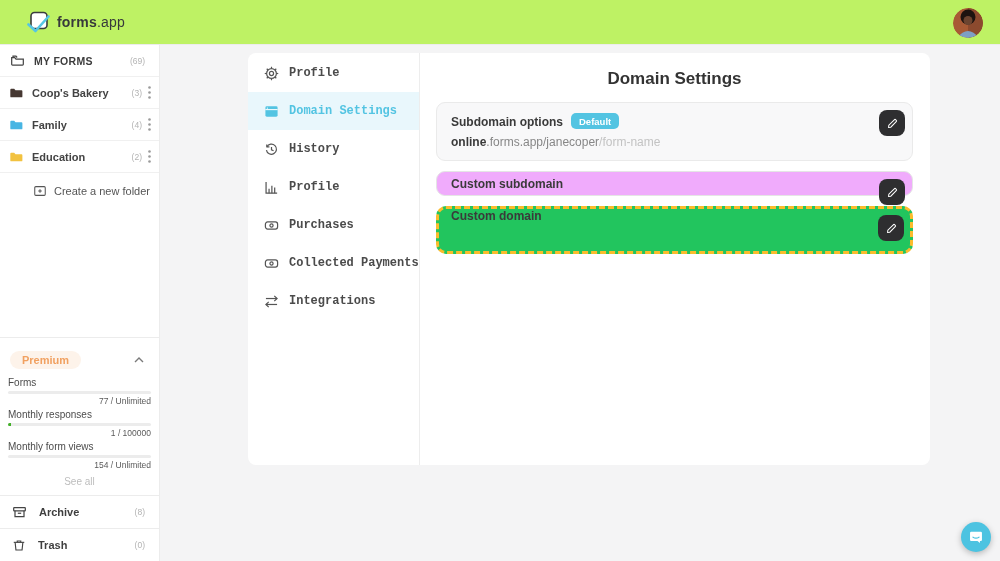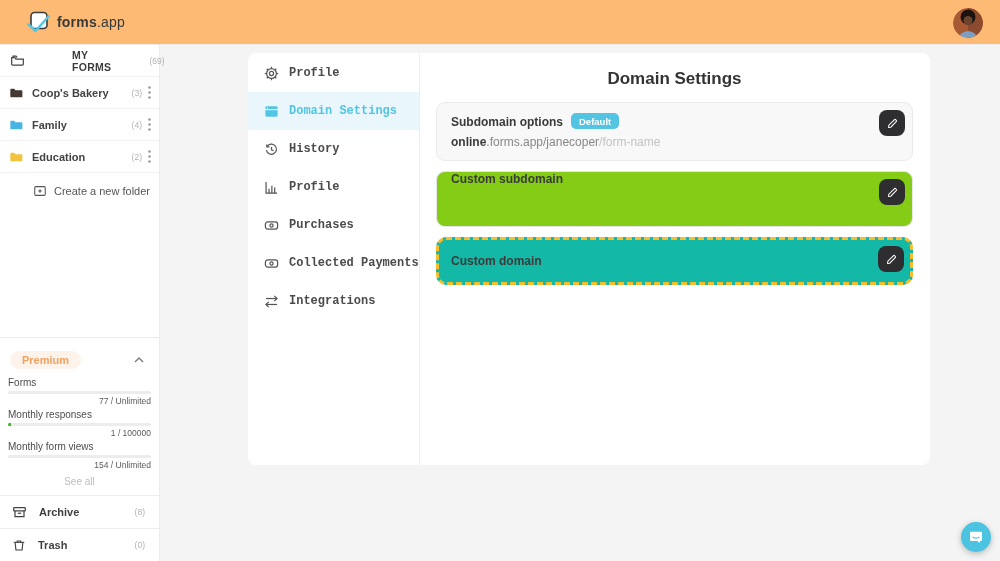--- a/index.html
+++ b/index.html
@@ -1,33 +1,33 @@
 <!DOCTYPE html>
 <html><head>
 <meta charset="utf-8">
 <style>
   * { margin:0; padding:0; box-sizing:border-box; }
   html,body { width:1000px; height:561px; }
   body { font-family:"Liberation Sans", sans-serif; background:#f4f4f5; overflow:hidden; }
   .screen { position:relative; width:1000px; height:561px; }
 
   
-  .header { position:absolute; top:0; left:0; width:1000px; height:45px; background:#fdba74;
+  .header { position:absolute; top:0; left:0; width:1000px; height:45px; background:#bef264;
             border-bottom:1px solid #ececec; display:flex; align-items:center; z-index:5; }
   .logo { display:flex; align-items:center; gap:7px; margin-left:27px; cursor:pointer; }
   .logo-text { font-size:14px; color:#37393b; letter-spacing:.2px; }
   .logo-text b { font-weight:800; }
   .avatar { position:absolute; right:17px; top:8px; width:30px; height:30px; border-radius:50%;
             overflow:hidden; cursor:pointer; }
 
   
   .sidebar { position:absolute; top:45px; left:0; width:160px; height:516px; background:#fff;
              border-right:1px solid #ececec; display:flex; flex-direction:column; }
   .side-row { display:flex; align-items:center; border-bottom:1px solid #f0f0f0; flex:0 0 auto;padding-left:24px; }
-  .row-myforms { height:32px; padding:0 14px 0 10px;gap:38px; }
+  .row-myforms { height:32px; padding:0 14px 0 10px; }
   .row-myforms .lbl { font-size:10.5px; font-weight:800; color:#3c3c3c; letter-spacing:.3px; margin-left:9px; }
   .row-folder { height:32px; padding:0 8px 0 9px; cursor:pointer; }
   .row-folder .lbl { font-size:11px; font-weight:700; color:#434343; margin-left:9px; }
   .count { font-size:8.5px; color:#b3b3b3; margin-left:auto; }
   .kebab { margin-left:6px; cursor:pointer; display:flex; }
   .row-create { height:36px; justify-content:center; border-bottom:none; cursor:pointer; }
   .row-create .lbl { font-size:11px; color:#555; margin-left:7px; }
   .side-spacer { flex:1 1 auto; }
 
   .premium-box { border-top:1px solid #ececec; padding:9px 8px 4px; flex:0 0 auto; }
@@ -52,22 +52,22 @@
   .menu-item { height:38px; display:flex; align-items:center; padding-left:16px; cursor:pointer; }
   .menu-item .lbl { font-size:12px; font-weight:600; color:#4b4b4b; margin-left:10px;font-family:Liberation Mono, monospace; }
   .menu-item.active { background:#e9f7fc; }
   .menu-item.active .lbl { color:#53c4e2; }
 
   .content { flex:1 1 auto; padding:12px 17px 0 16px; position:relative; }
   .content-title { font-size:17px; font-weight:700; color:#333; text-align:center; margin:4px 0 13px; }
 
   .card { position:relative; border-radius:9px; margin-bottom:10px; }
   .card-sub { background:#f8f8f9; border:1px solid #eaeaea; padding:10px 14px 11px; }
-  .card-plain { background:#84cc16; border:1px solid #e5e5e5; height:56px; display:flex; padding:0 14px; }
-  .card-dashed { background:#14b8a6; border:3px dashed #fbbc2c; height:48px; display:flex; align-items:center; padding:0 12px; border-radius:10px; }
+  .card-plain { background:#f0abfc; border:1px solid #e5e5e5; height:25px; display:flex; align-items:center; padding:0 14px; }
+  .card-dashed { background:#22c55e; border:3px dashed #fbbc2c; height:48px; display:flex; align-items:flex-start; padding:0 12px; border-radius:10px; }
   .card-title { font-size:12px; font-weight:700; color:#3a3a3a; }
   .title-row { display:flex; align-items:flex-end; }
   .badge { background:#53c4e2; color:#fff; font-size:9.5px; font-weight:700; padding:2.5px 8px;
            border-radius:5px; margin-left:8px; }
   .url { margin-top:6px; font-size:12px; }
   .url .u-bold { font-weight:700; color:#3a3a3a; }
   .url .u-mid { color:#878787; }
   .url .u-light { color:#c3c3c3; }
   .edit-btn { position:absolute; top:7px; right:7px; width:26px; height:26px; border-radius:8px;
               background:#2e2e30; border:none; display:flex; align-items:center; justify-content:center; cursor:pointer; }

